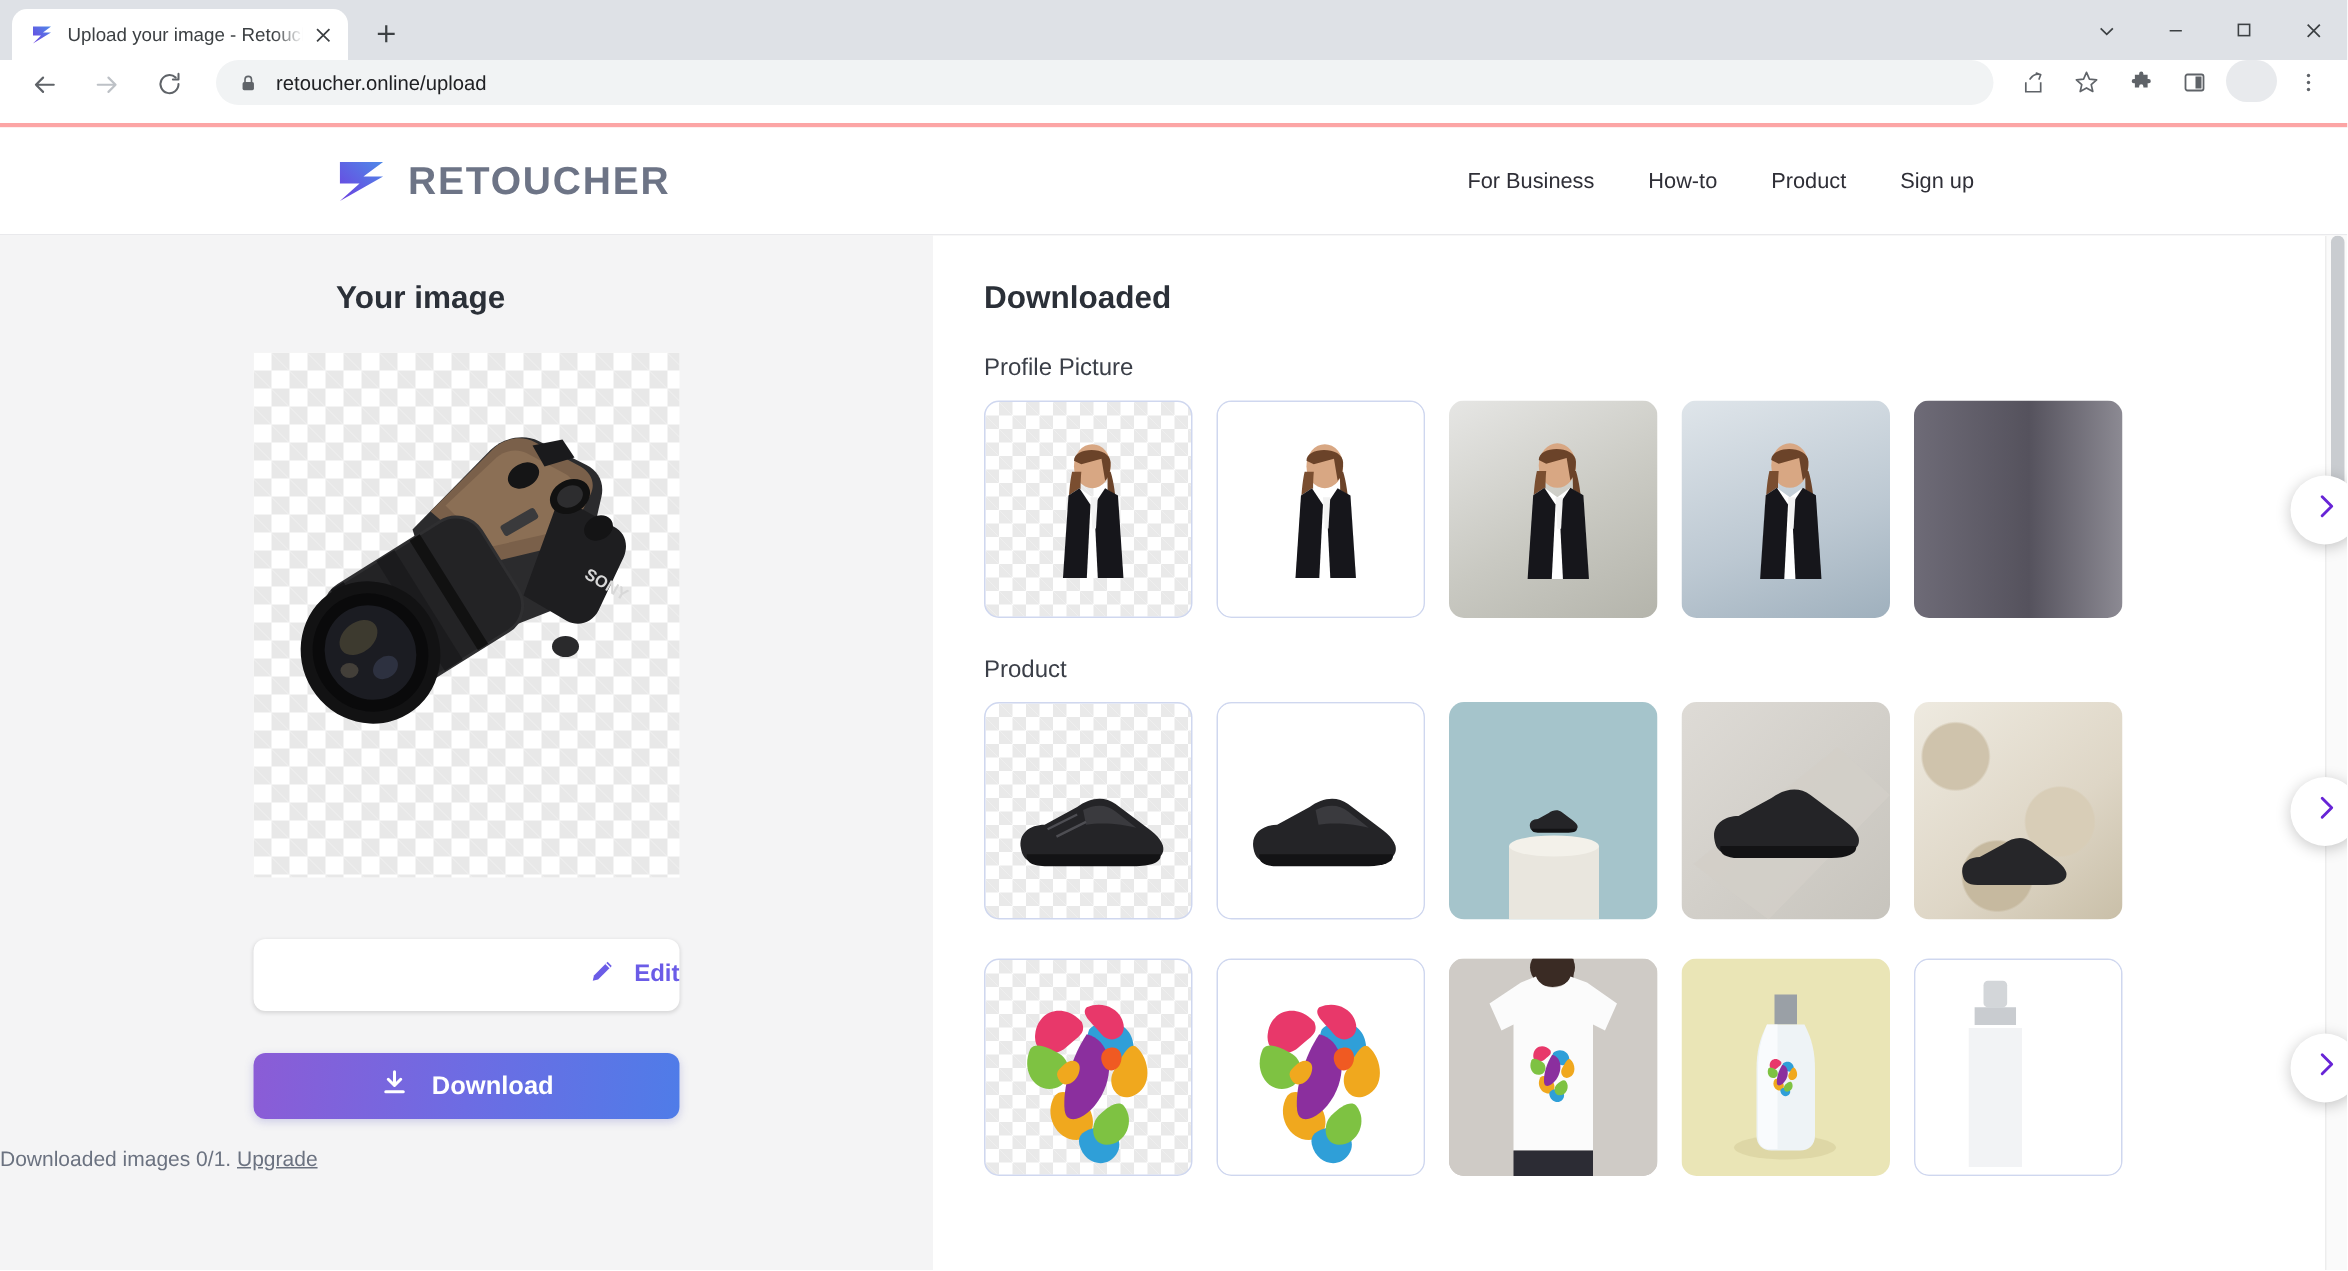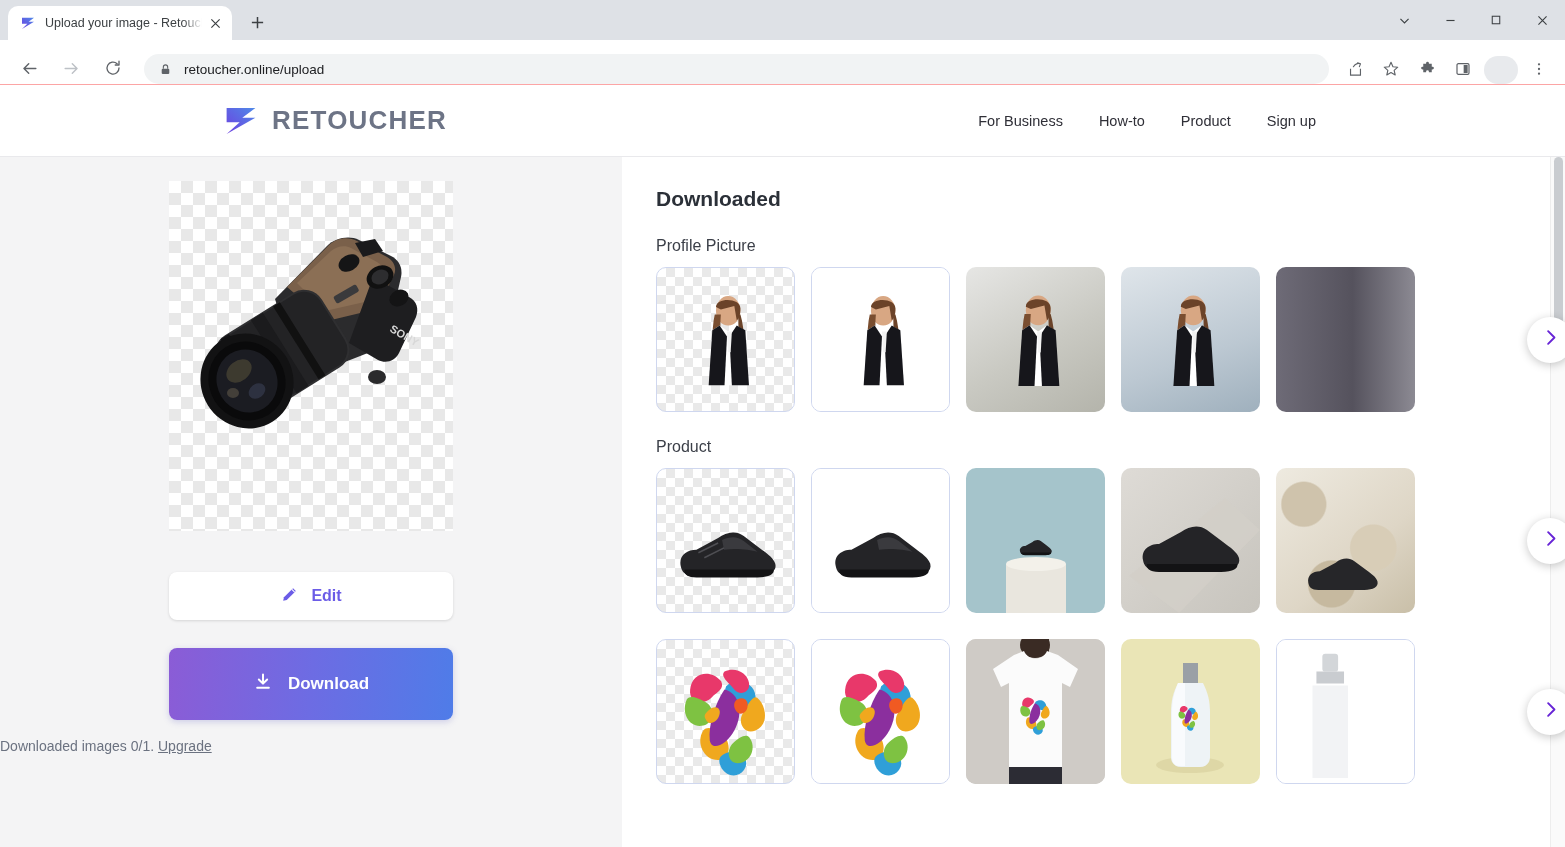--- a/index.html
+++ b/index.html
@@ -47,22 +47,22 @@
   .win-controls {
     position: absolute; right: 0; top: 0; height: 40px;
     display: flex; align-items: center;
   }
   .win-btn {
     width: 46px; height: 40px; display: flex; align-items: center;
     justify-content: center; color: #3c4043; font-size: 12px;
   }
 
   .toolbar {
-    height: 45px; background: #ffffff; display: flex; align-items: flex-end;
-    padding: 0 8px; flex: 0 0 45px; border-bottom: 1px solid #fca5a5;
+    height: 45px; background: #ffffff; display: flex; align-items: flex-start;
+    padding: 0 8px; flex: 0 0 45px; border-bottom: 3px solid #fca5a5;
   }
   .nav-btn {
     width: 32px; height: 32px; margin: 0 5px;
     display: flex; align-items: center; justify-content: center;
     color: #5f6368;
   }
   .nav-btn.disabled { color: #bdc1c6; }
   .omnibox {
     flex: 1 1 auto; height: 30px; background: #f1f3f4;
     border-radius: 16px; display: flex; align-items: center;
@@ -120,25 +120,25 @@
     background-size: 24px 24px;
     background-position: 0 0, 12px 12px;
     position: relative; overflow: hidden;
   }
   .camera-img { position: absolute; inset: 0; }
 
   .edit-btn {
     width: 284px; height: 48px; margin: 41px auto 0 auto;
     background: #fff; border-radius: 8px;
     box-shadow: 0 1px 3px rgba(0,0,0,0.13);
-    display: flex; align-items: center; justify-content: center; gap: 12px;
+    display: flex; align-items: center; justify-content: flex-end; gap: 12px;
   }
   .edit-label { font-size: 16px; font-weight: 700; color: #6b5ce7; }
   .download-btn {
-    width: 284px; height: 72px; margin: 28px auto 0 auto;
+    width: 284px; height: 44px; margin: 28px auto 0 auto;
     border-radius: 8px;
     background: linear-gradient(95deg, #8b5cd6 0%, #6d6ce3 50%, #4f7ce8 100%);
     display: flex; align-items: center; justify-content: center; gap: 15px;
     box-shadow: 0 2px 6px rgba(90,90,190,0.25);
   }
   .download-label { font-size: 17px; font-weight: 700; color: #fff; }
   .down-note {
     text-align: left; margin-top: 18px; font-size: 14px; color: #6b7280;
   }
   .down-note a { color: #6b7280; text-decoration: underline; }
@@ -315,20 +315,21 @@
         <a class="nav-link">For Business</a>
         <a class="nav-link">How-to</a>
         <a class="nav-link">Product</a>
         <a class="nav-link">Sign up</a>
       </div>
     </div>
 
     <div class="body-area">
 
       <div class="left-panel">
+        <div class="panel-title">Your image</div>
 
         <div class="image-frame">
           <svg class="camera-img" viewBox="0 0 284 350">
             <g transform="translate(8,10)">
 
               <path d="M98 108 L150 55 C158 47 172 44 182 49 L214 65 C222 69 226 77 224 86 L214 130 L196 160 L150 178 L112 152 Z" fill="#2b2b2d"></path>
 
               <path d="M110 96 L152 54 C159 47 171 45 180 50 L210 66 C217 70 220 77 217 84 L200 118 L150 130 Z" fill="#7a604a"></path>
               <path d="M120 92 L154 60 C160 55 168 54 174 57 L200 71 C205 74 207 79 205 84 L192 110 L148 120 Z" fill="#8b6f55"></path>
 

